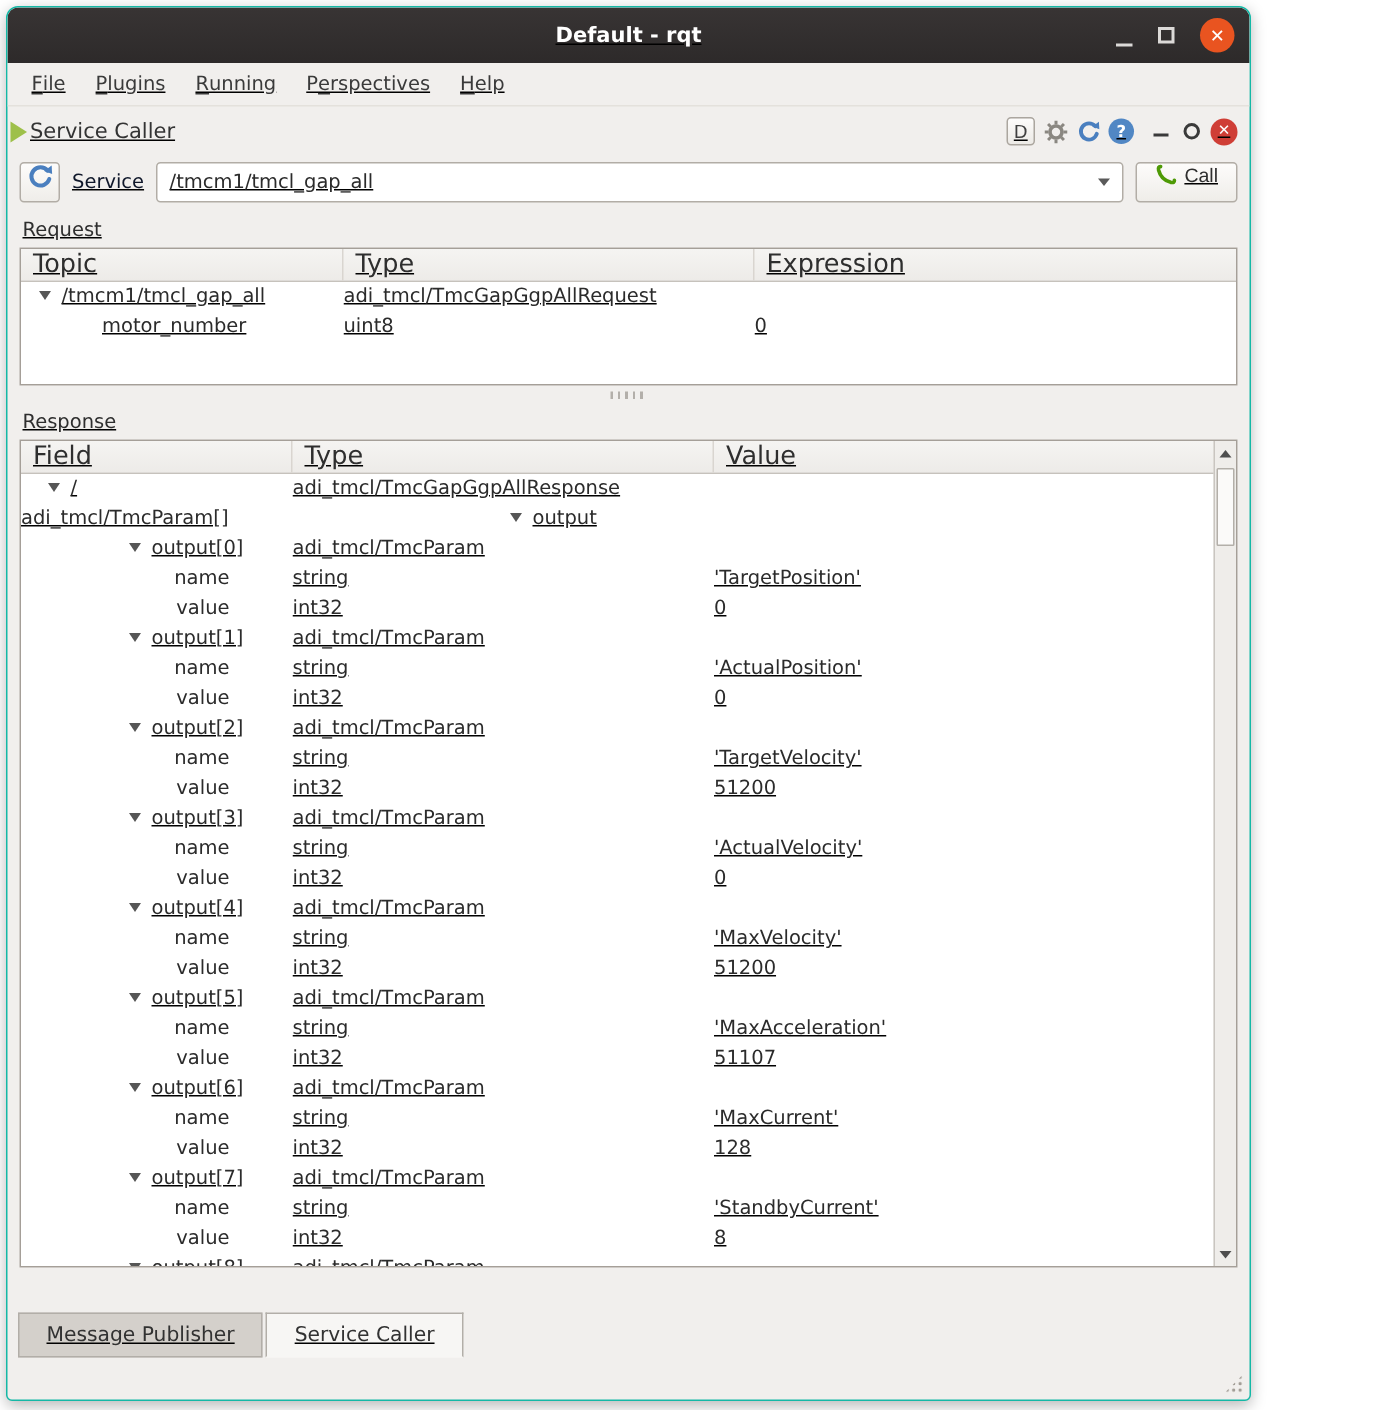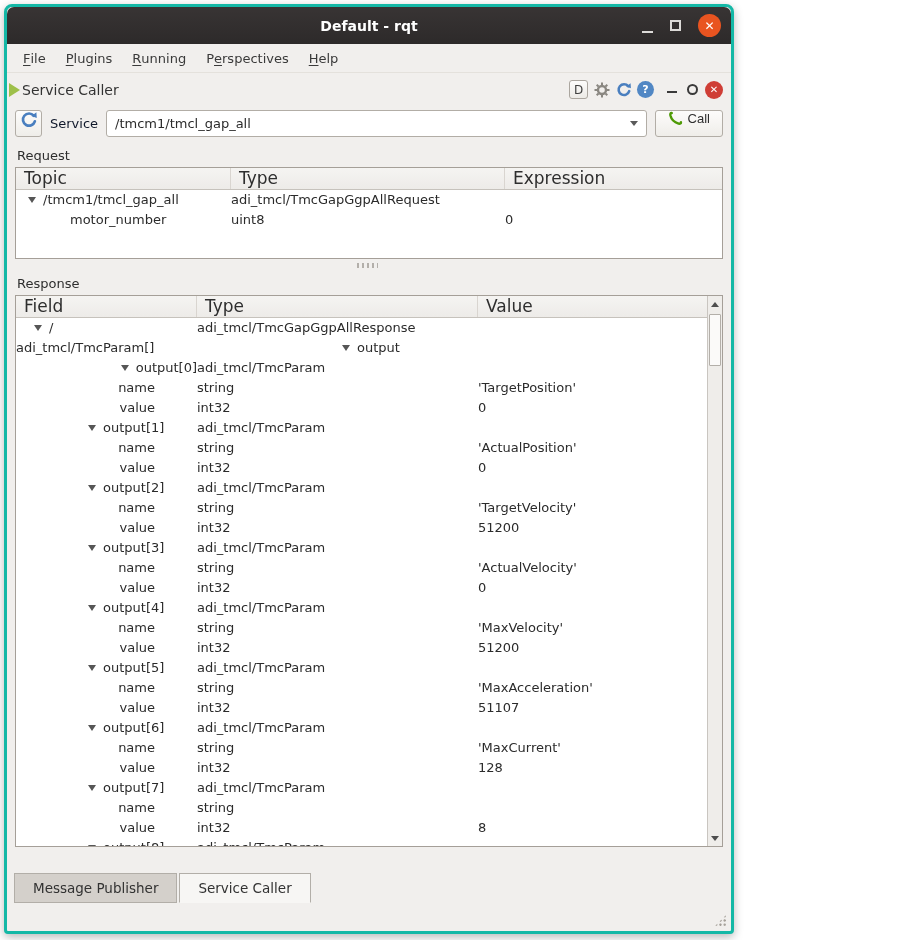--- a/index.html
+++ b/index.html
@@ -1,22 +1,22 @@
 <!DOCTYPE html>
 <html><head>
 <meta charset="utf-8">
 <style>
   * { margin:0; padding:0; box-sizing:border-box; }
   html,body { width:922px; height:940px; background:#ffffff; font-family:"DejaVu Sans","Liberation Sans",sans-serif; }
   .canvas { width:922px; height:940px; position:relative; }
   .window {
-    position:absolute; left:4px; top:4px; width:730px; height:930px;
-    background:#f1efed; border:3px solid #14b8a6; border-radius:8px 8px 4px 4px;
+    position:absolute; left:4px; top:4px; width:830px; height:930px;
+    background:#f1efed; border:1px solid #14b8a6; border-radius:8px 8px 4px 4px;
     box-shadow:0 3px 10px rgba(0,0,0,.28);
-    display:flex; flex-direction:column; overflow:hidden;
+    display:flex; flex-direction:column; overflow:hidden;text-decoration:underline;
   }
   
   .titlebar { height:37px; background:linear-gradient(#383434,#2d2a2a); position:relative;
     display:flex; align-items:center; justify-content:center; flex:none; border-radius:7px 7px 0 0; }
   .title { color:#ffffff; font-weight:bold; font-size:14px; }
   .winbtns { position:absolute; right:10px; top:0; height:37px; display:flex; align-items:center; gap:17px; }
   .wb { display:inline-flex; align-items:center; justify-content:center; cursor:default; }
   .wb.min { width:11px; height:11px; border-bottom:2px solid #dcdad8; margin-top:4px; }
   .wb.max { width:11px; height:11px; border:2px solid #dcdad8; }
   .wb.close { width:23px; height:23px; border-radius:50%; background:#e95420; color:#fff; font-size:12px; font-weight:bold; line-height:1; }
@@ -214,21 +214,21 @@
             <div class="cell c1" style="padding-left: 18px;"><span class="tri-exp"></span><span>/</span></div>
             <div class="cell c2">adi_tmcl/TmcGapGgpAllResponse</div>
             <div class="cell c3"></div>
           </div>
           <div class="trow">
             <div class="cell c2">adi_tmcl/TmcParam[]</div>
             <div class="cell c1" style="padding-left: 45px;"><span class="tri-exp"></span><span>output</span></div>
             <div class="cell c3"></div>
           </div>
           <div class="trow">
-            <div class="cell c1" style=" text-align: right;"><span class="tri-exp"></span><span>output[0]</span></div>
+            <div class="cell c1" style="padding-left: 72px;"><span class="tri-exp"></span><span>output[0]</span></div>
             <div class="cell c2">adi_tmcl/TmcParam</div>
             <div class="cell c3"></div>
           </div>
           <div class="trow">
             <div class="cell c1" style="padding-left: 99px;"><span class="ralign">name</span></div>
             <div class="cell c2">string</div>
             <div class="cell c3">'TargetPosition'</div>
           </div>
           <div class="trow">
             <div class="cell c1" style="padding-left: 99px;"><span class="ralign">value</span></div>
@@ -326,20 +326,21 @@
             <div class="cell c3">128</div>
           </div>
           <div class="trow">
             <div class="cell c1" style="padding-left: 72px;"><span class="tri-exp"></span><span>output[7]</span></div>
             <div class="cell c2">adi_tmcl/TmcParam</div>
             <div class="cell c3"></div>
           </div>
           <div class="trow">
             <div class="cell c1" style="padding-left: 99px;"><span class="ralign">name</span></div>
             <div class="cell c2">string</div>
+            <div class="cell c3">'StandbyCurrent'</div>
           </div>
           <div class="trow">
             <div class="cell c1" style="padding-left: 99px;"><span class="ralign">value</span></div>
             <div class="cell c2">int32</div>
             <div class="cell c3">8</div>
           </div>
           <div class="trow">
             <div class="cell c1" style="padding-left: 72px;"><span class="tri-exp"></span><span>output[8]</span></div>
             <div class="cell c2">adi_tmcl/TmcParam</div>
             <div class="cell c3"></div>

